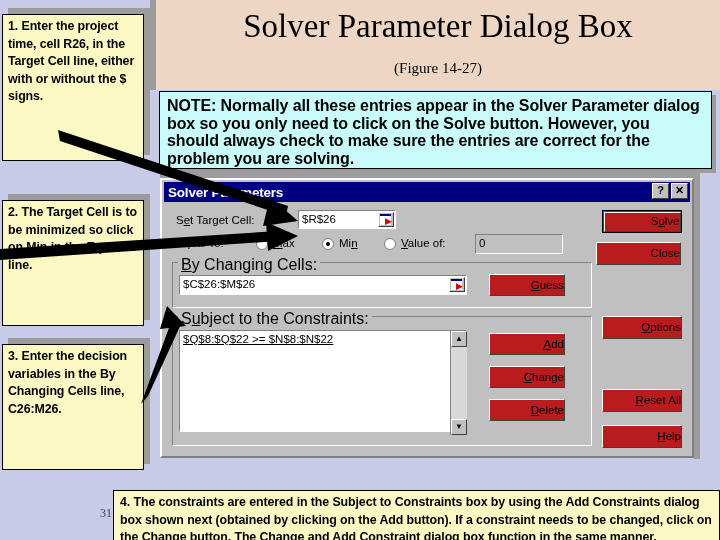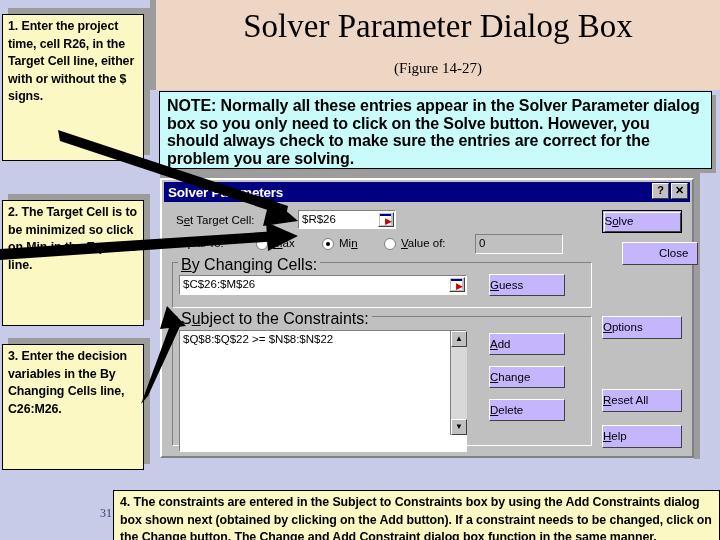--- a/index.html
+++ b/index.html
@@ -255,28 +255,28 @@
   .group-label {
     position: absolute;
     background: #c0c0c0;
     padding: 0 3px;
     font-size: 16px;
     white-space: nowrap;
   }
 
   .btn {
     position: absolute;
-    background: #c4b5fd;
+    background: #b91c1c;
     border-top: 1.5px solid #ffffff;
     border-left: 1.5px solid #ffffff;
     border-right: 1.5px solid #404040;
     border-bottom: 1.5px solid #404040;
     box-sizing: border-box;
     font-size: 11.5px;
-    text-align: left;
+    text-align: right;
     line-height: 20px;
     color: #000000;
   }
   .btn.default { border: 1.5px solid #000000; }
   .btn.default .inner {
     position: absolute; left: 0.5px; top: 0.5px; right: 0.5px; bottom: 0.5px;
     border-top: 1.5px solid #ffffff;
     border-left: 1.5px solid #ffffff;
     border-right: 1.5px solid #404040;
     border-bottom: 1.5px solid #404040;
@@ -405,42 +405,42 @@
         <span class="cb-arrow">▶</span>
     </div>
 
     <div class="btn" style="left:327px; top:94px; width:76px; height:22px;">
       <span><span class="u">G</span>uess</span>
     </div>
 
     <div class="groupbox" style="left:10px; top:136px; width:420px; height:130px;"></div>
     <span class="group-label" style="left:16px; top:130px;">S<span class="u">u</span>bject to the Constraints:</span>
 
-    <div class="listbox" style="left:17px; top:150px; width:288px; height:122px;">
+    <div class="listbox" style="left:17px; top:150px; width:288px; height:102px;text-decoration:underline;">
       <div>$Q$8:$Q$22 &gt;= $N$8:$N$22</div>
     </div>
     <div class="scrollbar" style="left:288px; top:151px; height:104px;">
       <div class="sb-btn" style="top:0px;">▲</div>
       <div class="sb-btn" style="top:88px;">▼</div>
     </div>
 
     <div class="btn" style="left:327px; top:153px; width:76px; height:22px;">
       <span><span class="u">A</span>dd</span>
     </div>
     <div class="btn" style="left:327px; top:186px; width:76px; height:22px;">
       <span><span class="u">C</span>hange</span>
     </div>
     <div class="btn" style="left:327px; top:219px; width:76px; height:22px;">
       <span><span class="u">D</span>elete</span>
     </div>
 
     <div class="btn default" style="left:440px; top:30px; width:80px; height:23px;">
       <span class="inner">S<span class="u">o</span>lve</span>
     </div>
-    <div class="btn" style="left:460px; top:62px; width:76px; height:23px;padding-left:36px;">
+    <div class="btn" style="left:434px; top:62px; width:85px; height:23px;padding-left:36px;">
       <span>Close</span>
     </div>
     <div class="btn" style="left:440px; top:136px; width:80px; height:23px;">
       <span><span class="u">O</span>ptions</span>
     </div>
     <div class="btn" style="left:440px; top:209px; width:80px; height:23px;">
       <span><span class="u">R</span>eset All</span>
     </div>
     <div class="btn" style="left:440px; top:245px; width:80px; height:23px;">
       <span><span class="u">H</span>elp</span>

